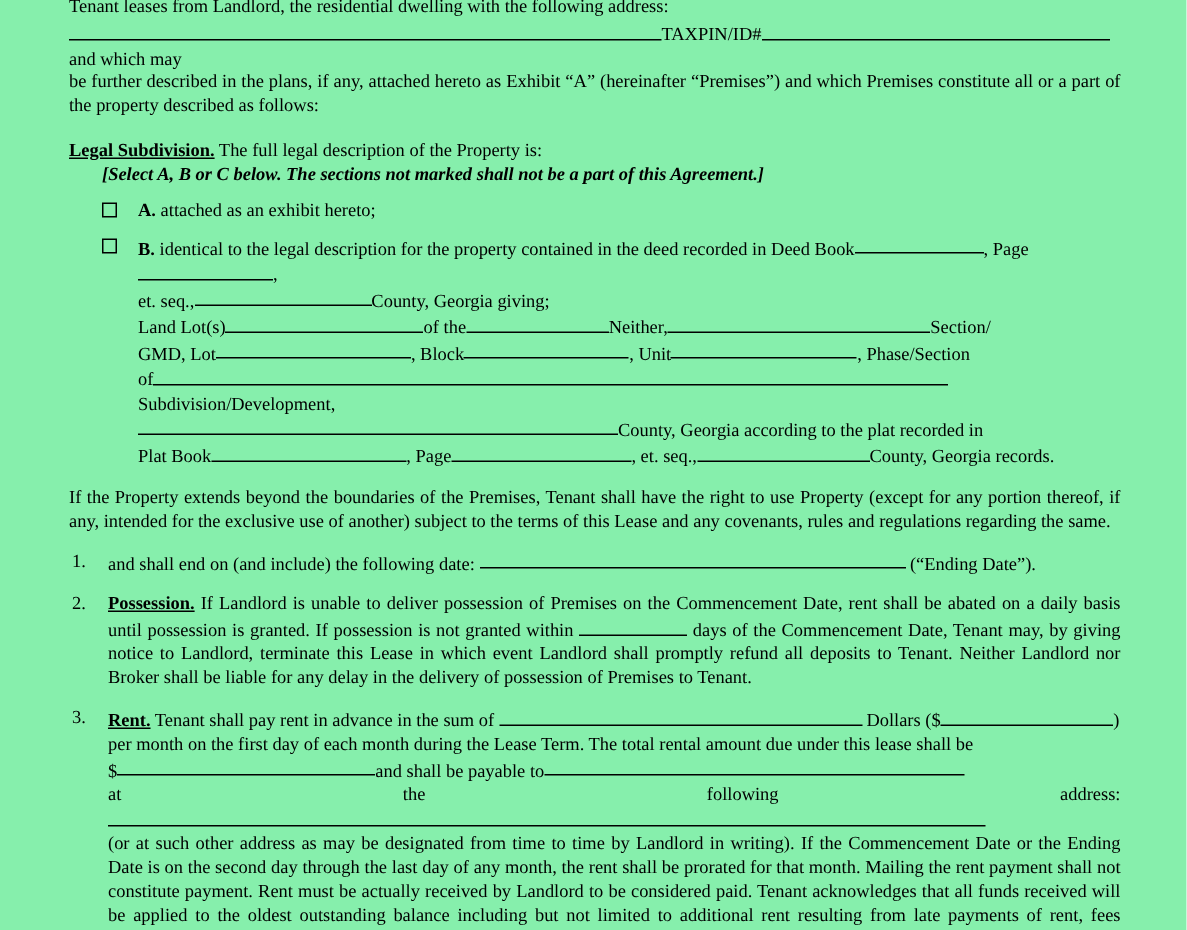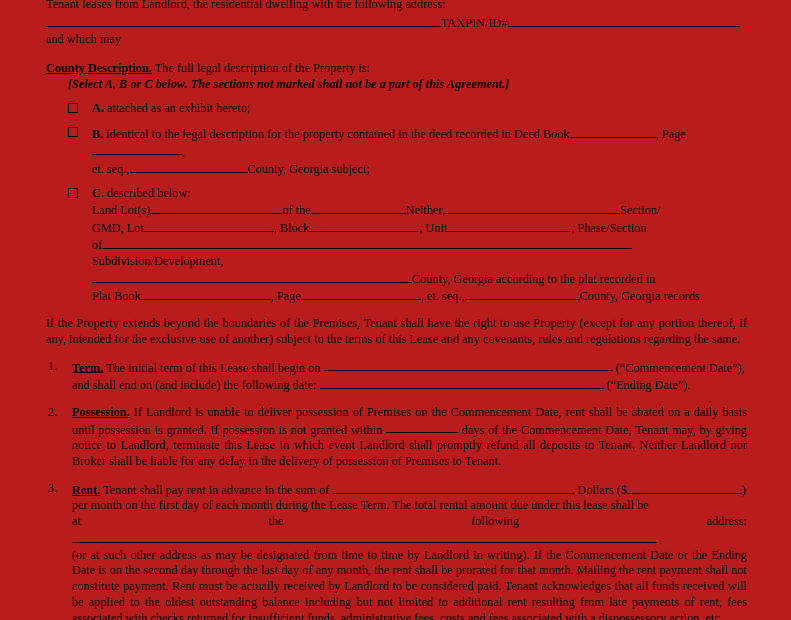--- a/index.html
+++ b/index.html
@@ -9,21 +9,21 @@
   }
   body {
     font-family: "Liberation Serif", serif;
     color: #000000;
   }
   .page {
     position: relative;
     width: 791px;
     height: 620px;
     overflow: hidden;
-    background: #b91c1c;
+    background: #86efac;
     box-sizing: border-box;
     padding: 0 44px 0 46px;
     font-size: 12.3px;
     line-height: 1.29;
   }
   .clipped-top {
     position: relative;
     height: 14px;
     overflow: hidden;
   }
@@ -86,46 +86,42 @@
 <body>
 
 <div class="page">
 
   <div class="clipped-top">
     <div class="line">Tenant leases from Landlord, the residential dwelling with the following address:</div>
   </div>
 
   <p><span class="fill" style="width:395px"></span><span>TAXPIN/ID#</span><span class="fill" style="width:232px"></span><span>and which may</span></p>
 
+  <p class="just">be further described in the plans, if any, attached hereto as Exhibit “A” (hereinafter “Premises”) and which Premises constitute all or a part of the property described as follows:</p>
 
   <div class="gap-l"></div>
 
-  <p><b class="u">County Description.</b><span> The full legal description of the Property is:</span></p>
+  <p><b class="u">Legal Subdivision.</b><span> The full legal description of the Property is:</span></p>
   <p class="indent-left"><b><i>[Select A, B or C below. The sections not marked shall not be a part of this Agreement.]</i></b></p>
 
   <div class="checkrow">
     <span class="checkbox"></span>
     <span class="chk-letter">A.</span>
     <span>attached as an exhibit hereto;</span>
   </div>
 
   <div class="checkrow">
     <span class="checkbox"></span>
     <span class="chk-letter">B.</span>
     <span>identical to the legal description for the property contained in the deed recorded in Deed Book</span><span class="fill" style="width:86px"></span><span>, Page</span><span class="fill" style="width:90px"></span><span>,</span>
   </div>
   <div class="sub-line">
-    <span>et. seq.,</span><span class="fill" style="width:118px"></span><span>County, Georgia subject;</span>
+    <span>et. seq.,</span><span class="fill" style="width:118px"></span><span>County, Georgia giving;</span>
   </div>
 
-  <div class="checkrow">
-    <span class="checkbox"></span>
-    <span class="chk-letter">C.</span>
-    <span>described below:</span>
-  </div>
 
   <div class="sub-line">
     <span>Land Lot(s)</span><span class="fill" style="width:132px"></span><span>of the</span><span class="fill" style="width:95px"></span><span>Neither,</span><span class="fill" style="width:175px"></span><span>Section/</span>
   </div>
   <div class="sub-line">
     <span>GMD, Lot</span><span class="fill" style="width:130px"></span><span>, Block</span><span class="fill" style="width:110px"></span><span>, Unit</span><span class="fill" style="width:124px"></span><span>, Phase/Section</span>
   </div>
   <div class="sub-line">
     <span>of</span><span class="fill" style="width:530px"></span><span>Subdivision/Development,</span>
   </div>
@@ -137,34 +133,34 @@
   </div>
 
   <div class="gap-m"></div>
 
   <p class="just">If the Property extends beyond the boundaries of the Premises, Tenant shall have the right to use Property (except for any portion thereof, if any, intended for the exclusive use of another) subject to the terms of this Lease and any covenants, rules and regulations regarding the same.</p>
 
   <div class="gap-m"></div>
 
   <div class="numitem">
     <span class="num">1.</span>
-    <p><b class="u">Term.</b><span> The initial term of this Lease shall begin on </span><span class="fill" style="width:289px"></span><span> (“Commencement Date”),</span></p>
     <p><span>and shall end on (and include) the following date: </span><span class="fill" style="width:284px"></span><span> (“Ending Date”).</span></p>
   </div>
 
   <div class="gap-m"></div>
 
   <div class="numitem">
     <span class="num">2.</span>
     <p class="just"><b class="u">Possession.</b><span> If Landlord is unable to deliver possession of Premises on the Commencement Date, rent shall be abated on a daily basis until possession is granted. If possession is not granted within </span><span class="fill" style="width:72px"></span><span> days of the Commencement Date, Tenant may, by giving notice to Landlord, terminate this Lease in which event Landlord shall promptly refund all deposits to Tenant. Neither Landlord nor Broker shall be liable for any delay in the delivery of possession of Premises to Tenant.</span></p>
   </div>
 
   <div class="gap-m"></div>
 
   <div class="numitem">
     <span class="num">3.</span>
     <p><b class="u">Rent.</b><span> Tenant shall pay rent in advance in the sum of </span><span class="fill" style="width:242px"></span><span> Dollars ($</span><span class="fill" style="width:115px"></span><span>)</span></p>
     <p class="just">per month on the first day of each month during the Lease Term. The total rental amount due under this lease shall be</p>
+    <p><span>$</span><span class="fill" style="width:172px"></span><span>and shall be payable to</span><span class="fill" style="width:280px"></span></p>
     <p><span>at the following address:</span><span class="fill" style="width:585px"></span></p>
     <p class="just">(or at such other address as may be designated from time to time by Landlord in writing). If the Commencement Date or the Ending Date is on the second day through the last day of any month, the rent shall be prorated for that month. Mailing the rent payment shall not constitute payment. Rent must be actually received by Landlord to be considered paid. Tenant acknowledges that all funds received will be applied to the oldest outstanding balance including but not limited to additional rent resulting from late payments of rent, fees associated with checks returned for insufficient funds, administrative fees, costs and fees associated with a dispossessory action, etc.</p>
   </div>
 
 </div>
 
 </body></html>

